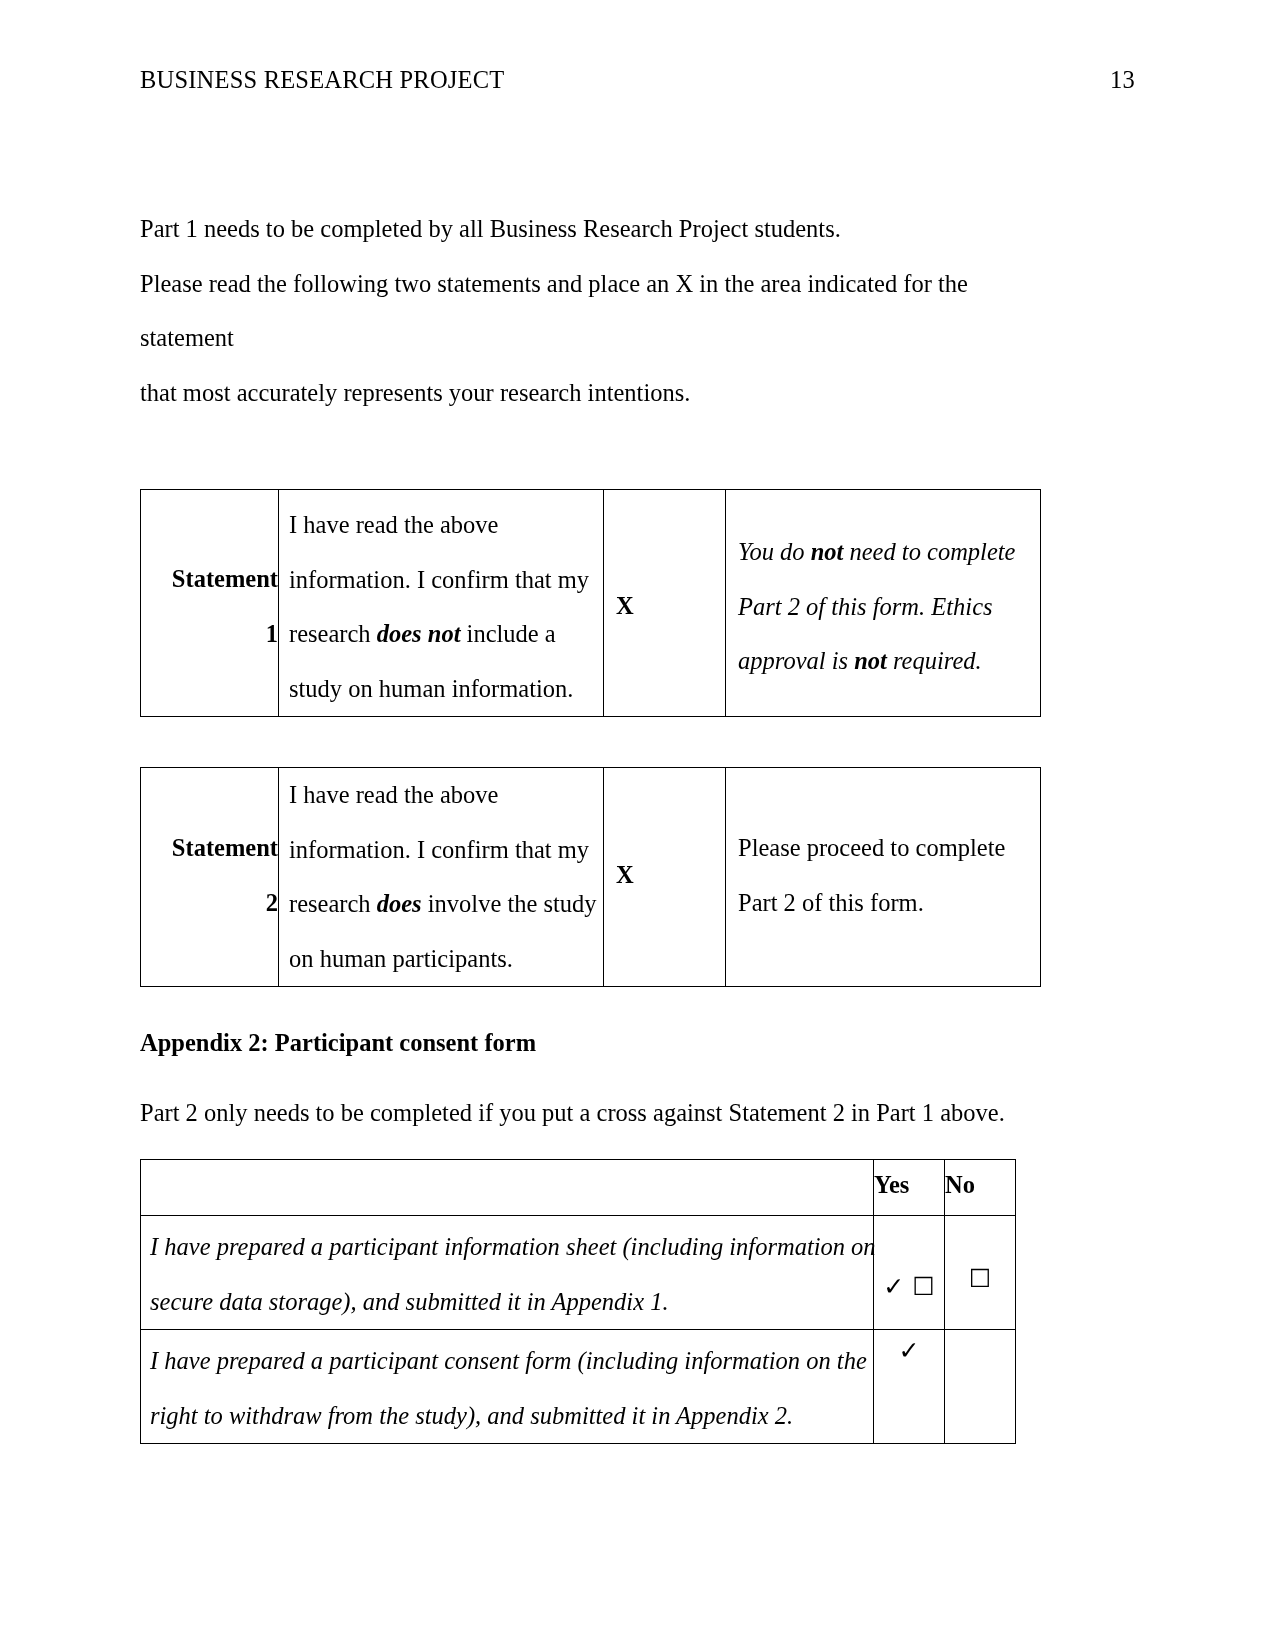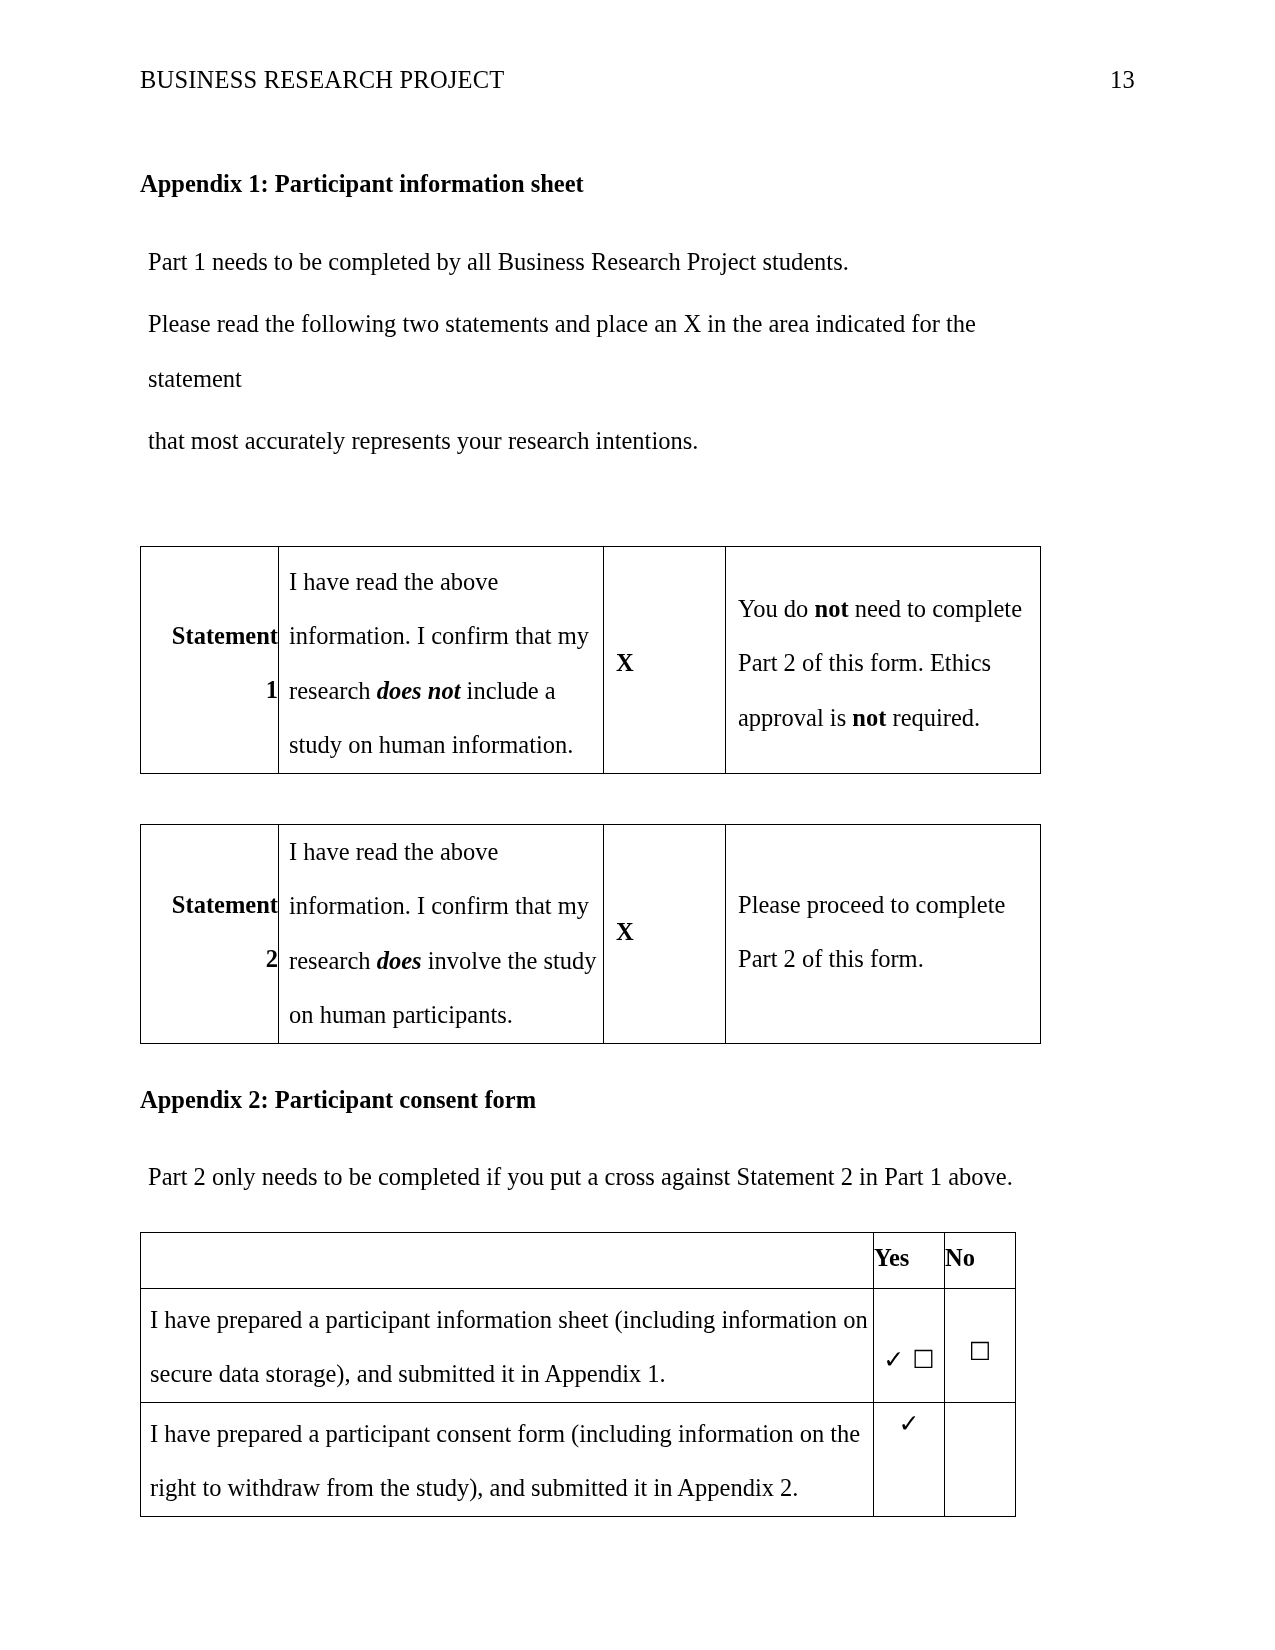--- a/index.html
+++ b/index.html
@@ -50,21 +50,21 @@
   h2.heading {
     font-size: 24.5px;
     font-weight: bold;
     margin: 0 0 0 0;
     padding: 0;
     line-height: 1.0;
   }
   p.para {
     font-size: 24.5px;
     line-height: 54.5px;
-    margin: 8px;
+    margin: 0;
     padding: 0;
     text-align: left;
   }
   .gap-19 { height: 19px; }
   .gap-30 { height: 30px; }
   .gap-36 { height: 36px; }
   .gap-44 { height: 44px; }
   .gap-50 { height: 50px; }
 
   b, strong { font-weight: bold; }
@@ -136,21 +136,21 @@
   .chk-hdr {
     font-weight: bold;
     line-height: 38px;
     padding: 6px 0 0 0;
   }
   .chk-hdr-blank { height: 55px; }
   .q-text {
     padding: 0 0 0 9px;
     line-height: 54.5px;
   }
-  .q-text .ln { display: block; white-space: nowrap; }
+  .q-text .ln { display: block; white-space: nowrap; font-style: italic; }
 
   .mark-cell { position: relative; }
   .mark-row1 { height: 109px; }
   .mark-inline {
     position: absolute;
     left: 0; right: 0;
     top: 58px;
     text-align: center;
     font-size: 24.5px;
     line-height: 1;
@@ -183,21 +183,20 @@
 
   <div class="running-header">
     <span class="rh-title">BUSINESS RESEARCH PROJECT</span>
     <span class="rh-page">13</span>
   </div>
 
   <div class="content">
 
     <div class="gap-36"></div>
 
-    <h2 class="heading">Appendix 1: Participant information sheet</h2>
     <div class="gap-30"></div>
 
     <p class="para">Part 1 needs to be completed by all Business Research Project students.</p>
 
     <p class="para">Please read the following two statements and place an X in the area indicated for the statement</p>
     <p class="para">that most accurately represents your research intentions.</p>
 
     <div class="gap-19"></div>
 
 
@@ -219,21 +218,21 @@
             <span class="ln"><span>research </span><span class="bi">does not</span><span> include a</span></span>
             <span class="ln">study on human information.</span>
           </div>
         </td>
         <td class="c2">
           <div class="stmt-x" style="padding-top:89px;">
             <span>X</span>
           </div>
         </td>
         <td class="c3">
-          <div class="stmt-action" style="padding-top:35px;">
+          <div class="stmt-action" style="padding-top:35px;font-style:italic;">
             <span class="ln"><span>You do </span><b>not</b><span> need to complete</span></span>
             <span class="ln">Part 2 of this form. Ethics</span>
             <span class="ln"><span>approval is </span><b>not</b><span> required.</span></span>
           </div>
         </td>
       </tr>
     </tbody>
       </table>
 
     <div class="gap-50"></div>

